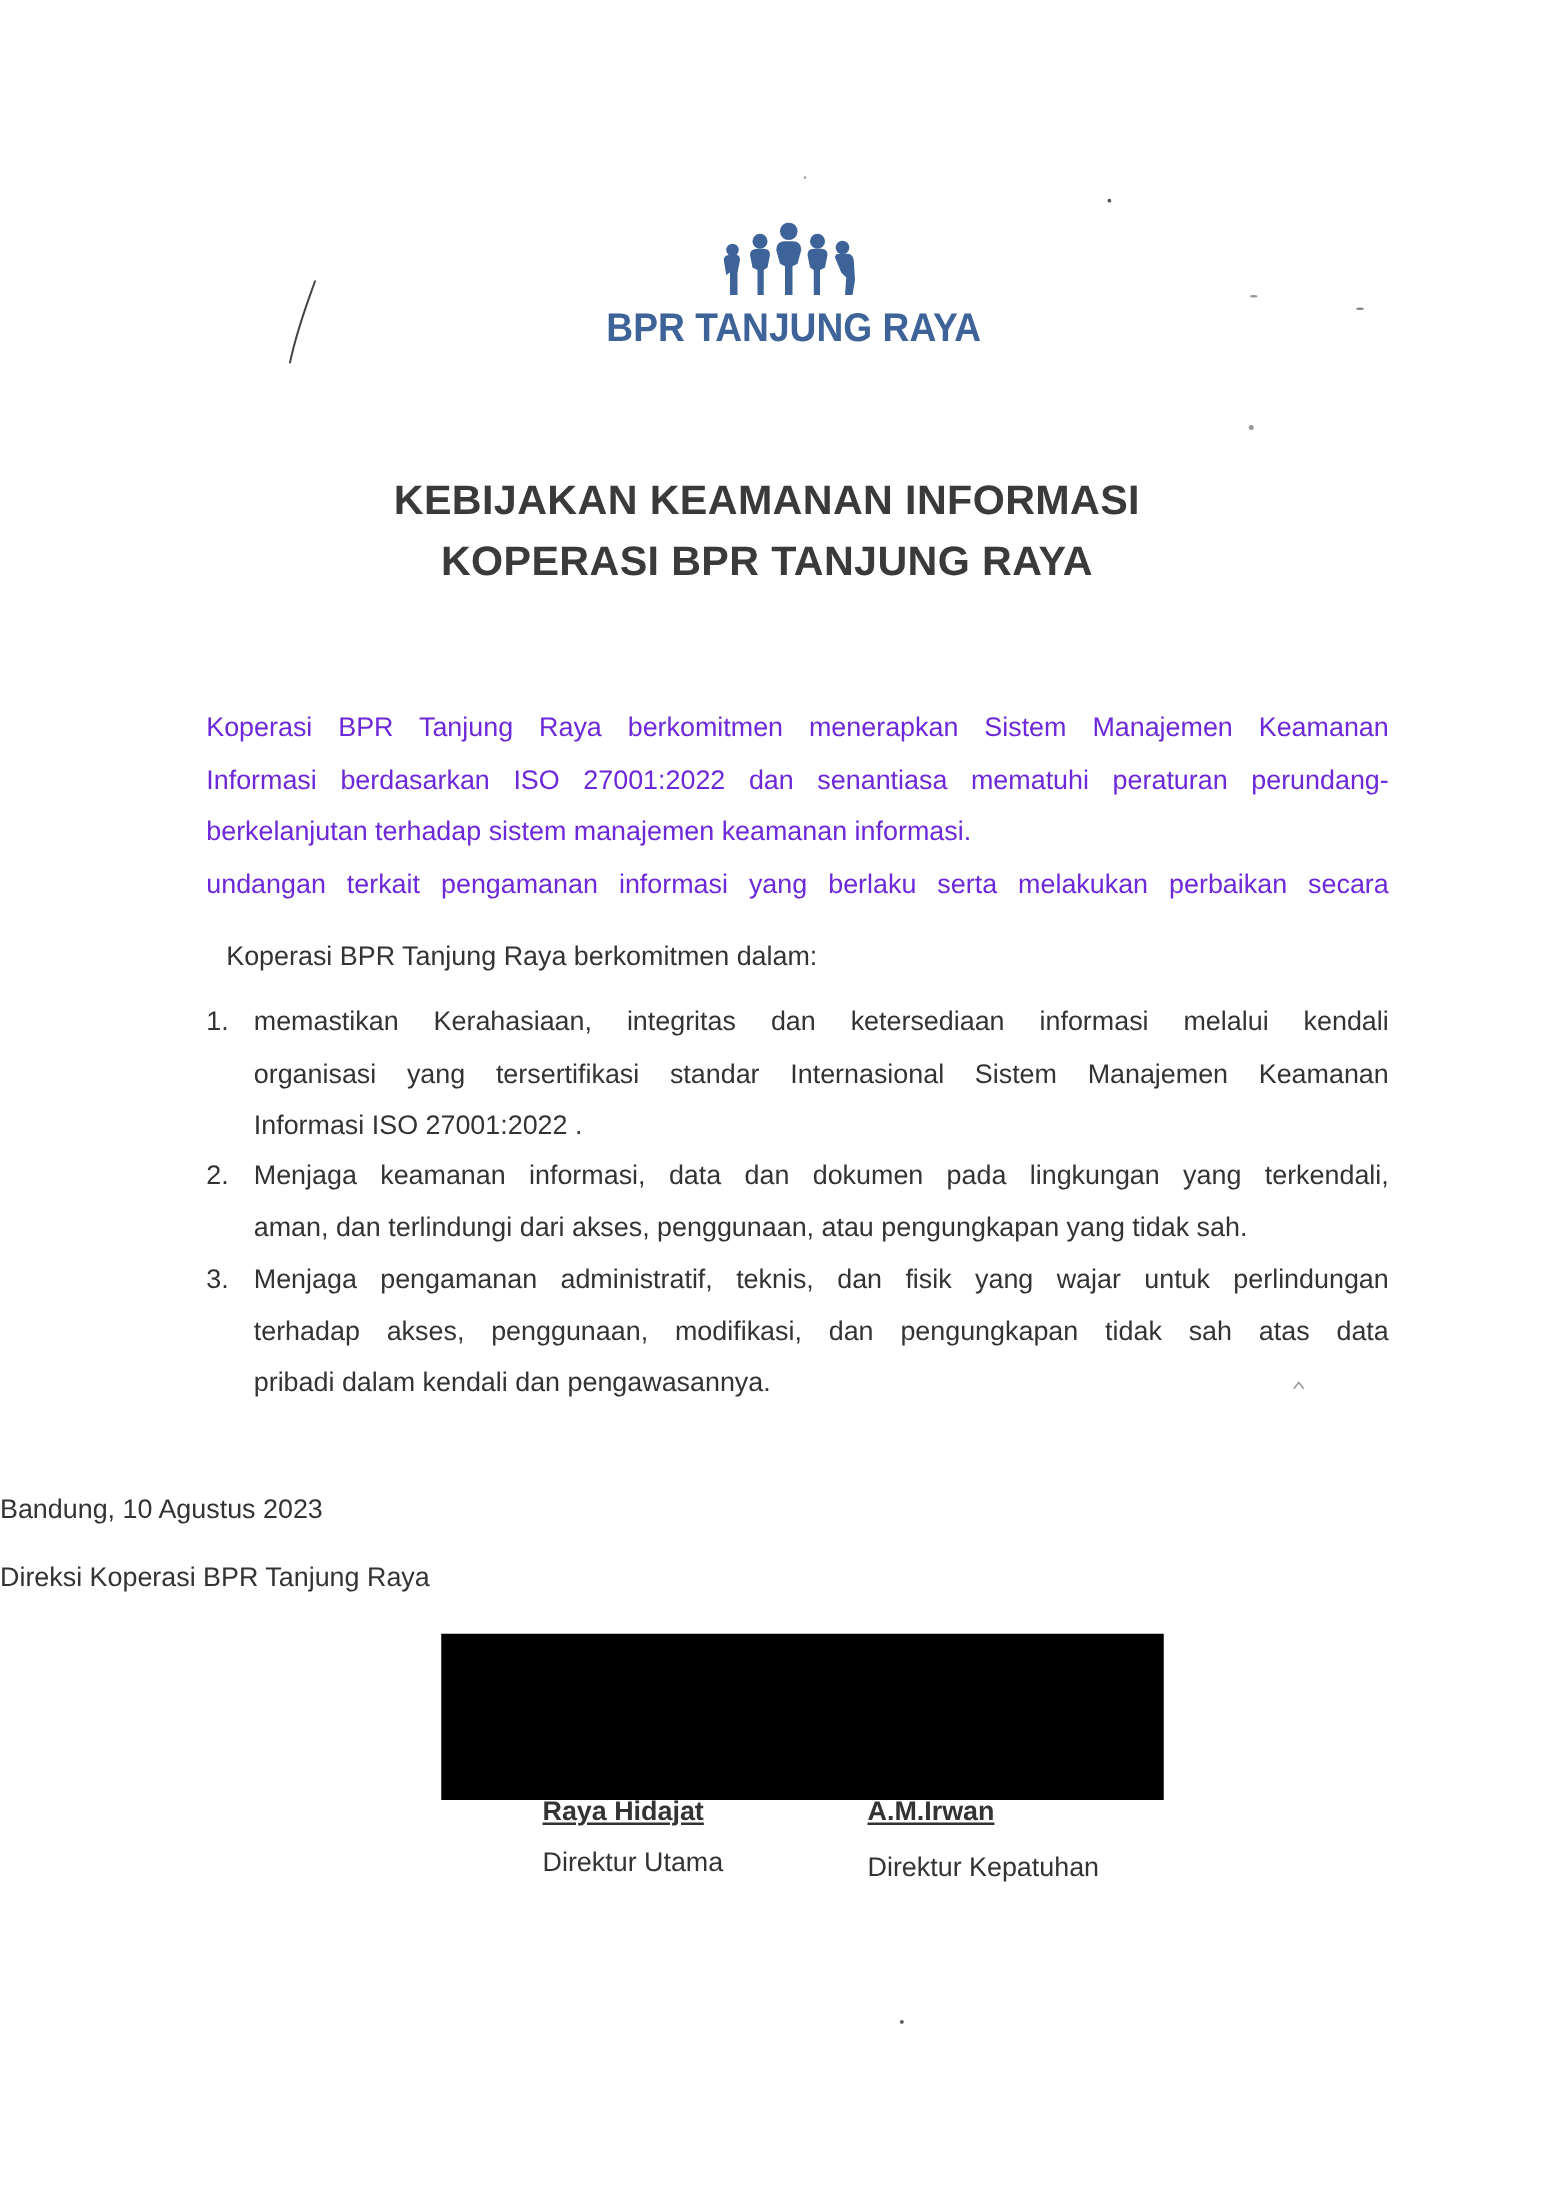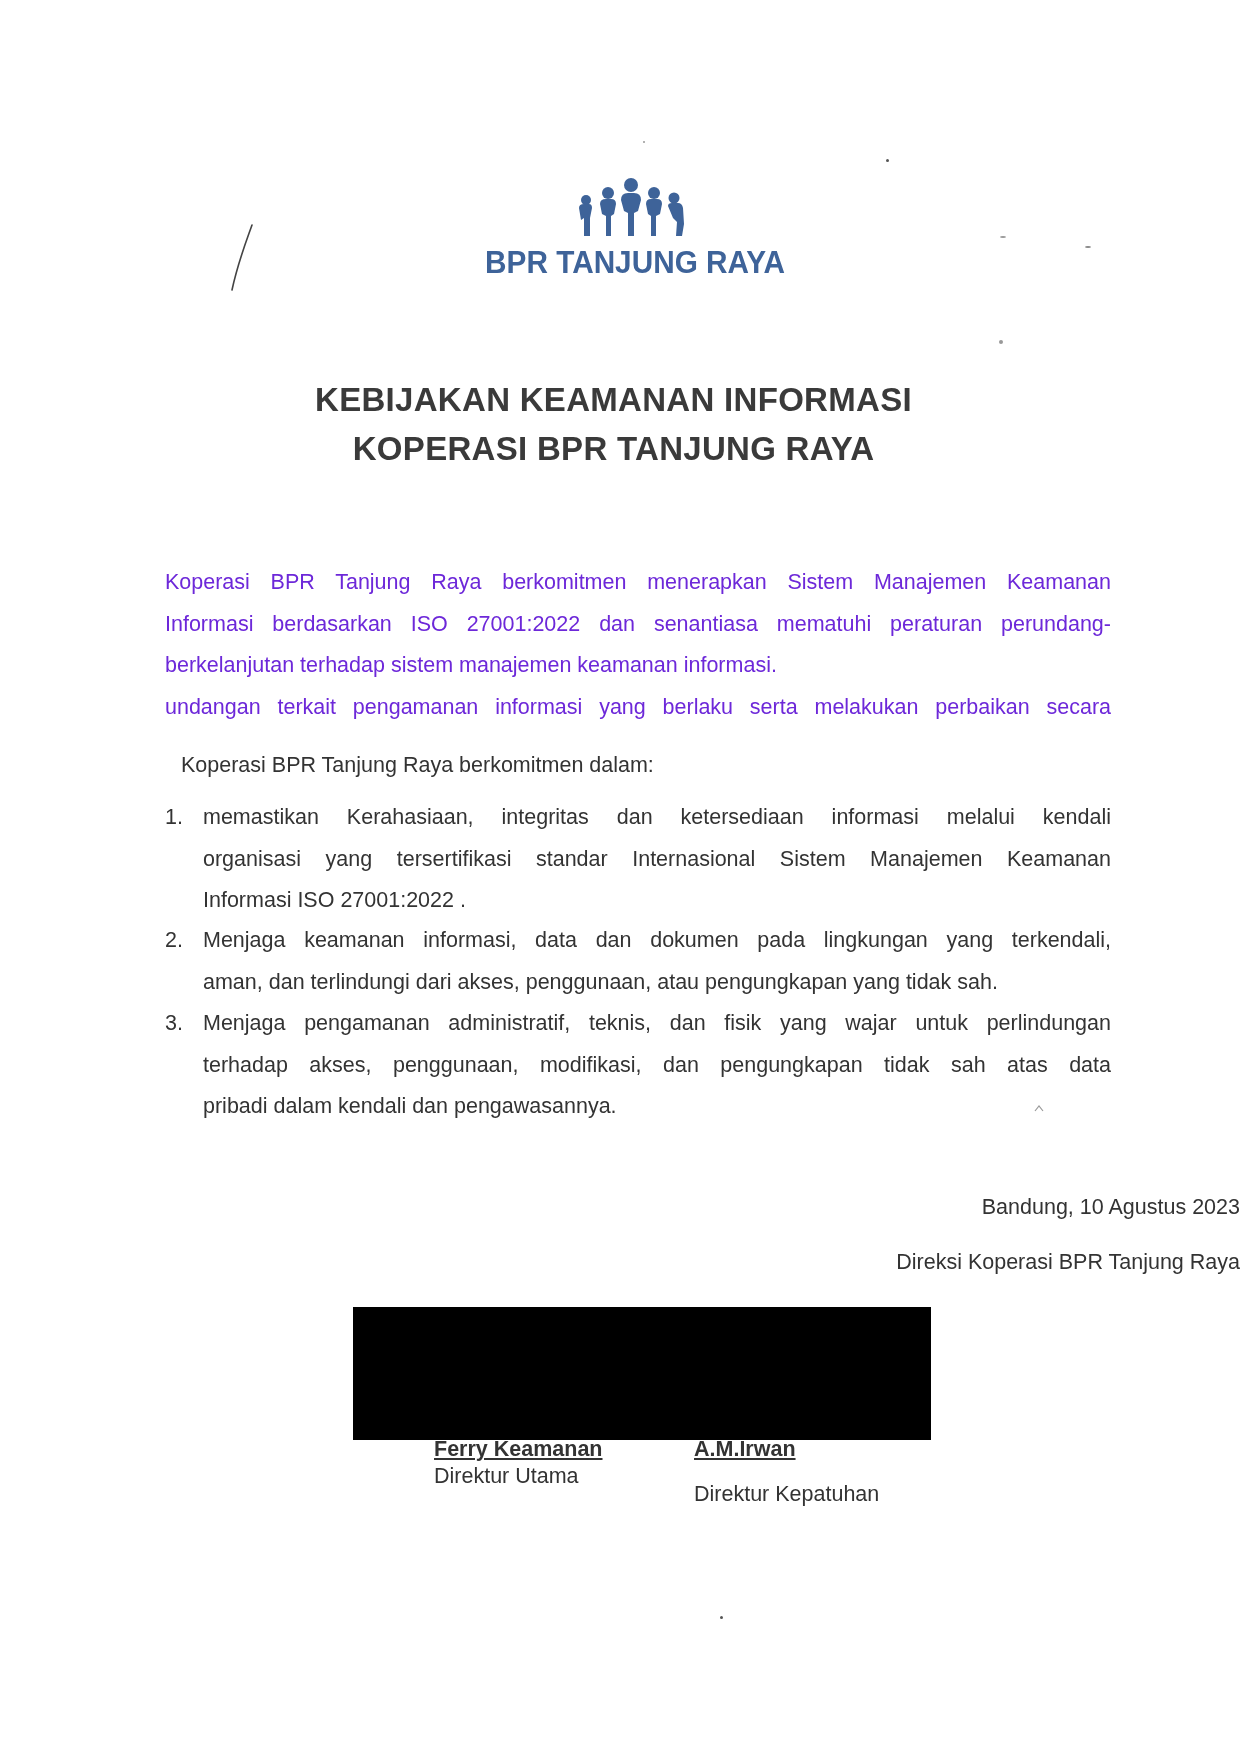--- a/index.html
+++ b/index.html
@@ -28,21 +28,21 @@
     .para { top: 562px; }
     .para-line { display: block; text-align: justify; text-align-last: justify; white-space: nowrap; }
     .para-line.last { text-align-last: left; }
     .intro { top: 745px; left: 181px; font-size: 21.5px; line-height: 41.6px; }
     .list { left: 165px; width: 946px; font-size: 21.5px; line-height: 41.6px; }
     .list-item { position: absolute; left: 0; width: 946px; }
     .list-num { position: absolute; left: 0; top: 0; }
     .list-text { position: absolute; left: 38px; width: 908px; }
     .list-text .ln { display: block; text-align: justify; text-align-last: justify; white-space: nowrap; }
     .list-text .ln.last { text-align-last: left; }
-    .center-line { left: 0; width: 1240px; text-align: right; font-size: 21.5px; }
+    .center-line { left: 0; width: 1240px; text-align: left; font-size: 21.5px; }
     .place-date { top: 1195px; }
     .board { top: 1250px; }
     .redaction { left: 353px; top: 1307px; width: 578px; height: 133px; background: #000000; }
     .sig-name {
       font-weight: bold; font-size: 21.5px; color: #333; text-decoration: underline;
       text-decoration-thickness: 2px; text-underline-offset: 2px;
     }
     .sig-role { font-size: 21.5px; color: #333; }
     .slash { left: 228px; top: 222px; width: 30px; height: 72px; }
     .speck { background: #555; border-radius: 50%; }
@@ -121,19 +121,19 @@
     </div>
   </div>
 </div>
 
 <div class="abs center-line place-date">Bandung, 10 Agustus 2023</div>
 <div class="abs center-line board">Direksi Koperasi BPR Tanjung Raya</div>
 
 <div class="abs redaction"></div>
 
 <div class="abs" style="left:434px;top:1437px;">
-  <div class="sig-name">Ferry Keamanan</div>
-  <div class="sig-role" style="margin-top:2px;">Direktur Utama</div>
+  <div class="sig-name">Raya Hidajat</div>
+  <div class="sig-role" style="margin-top:16px;">Direktur Utama</div>
 </div>
 <div class="abs" style="left:694px;top:1437px;">
   <div class="sig-name">A.M.Irwan</div>
   <div class="sig-role" style="margin-top:20px;">Direktur Kepatuhan</div>
 </div>
 
 </body></html>

